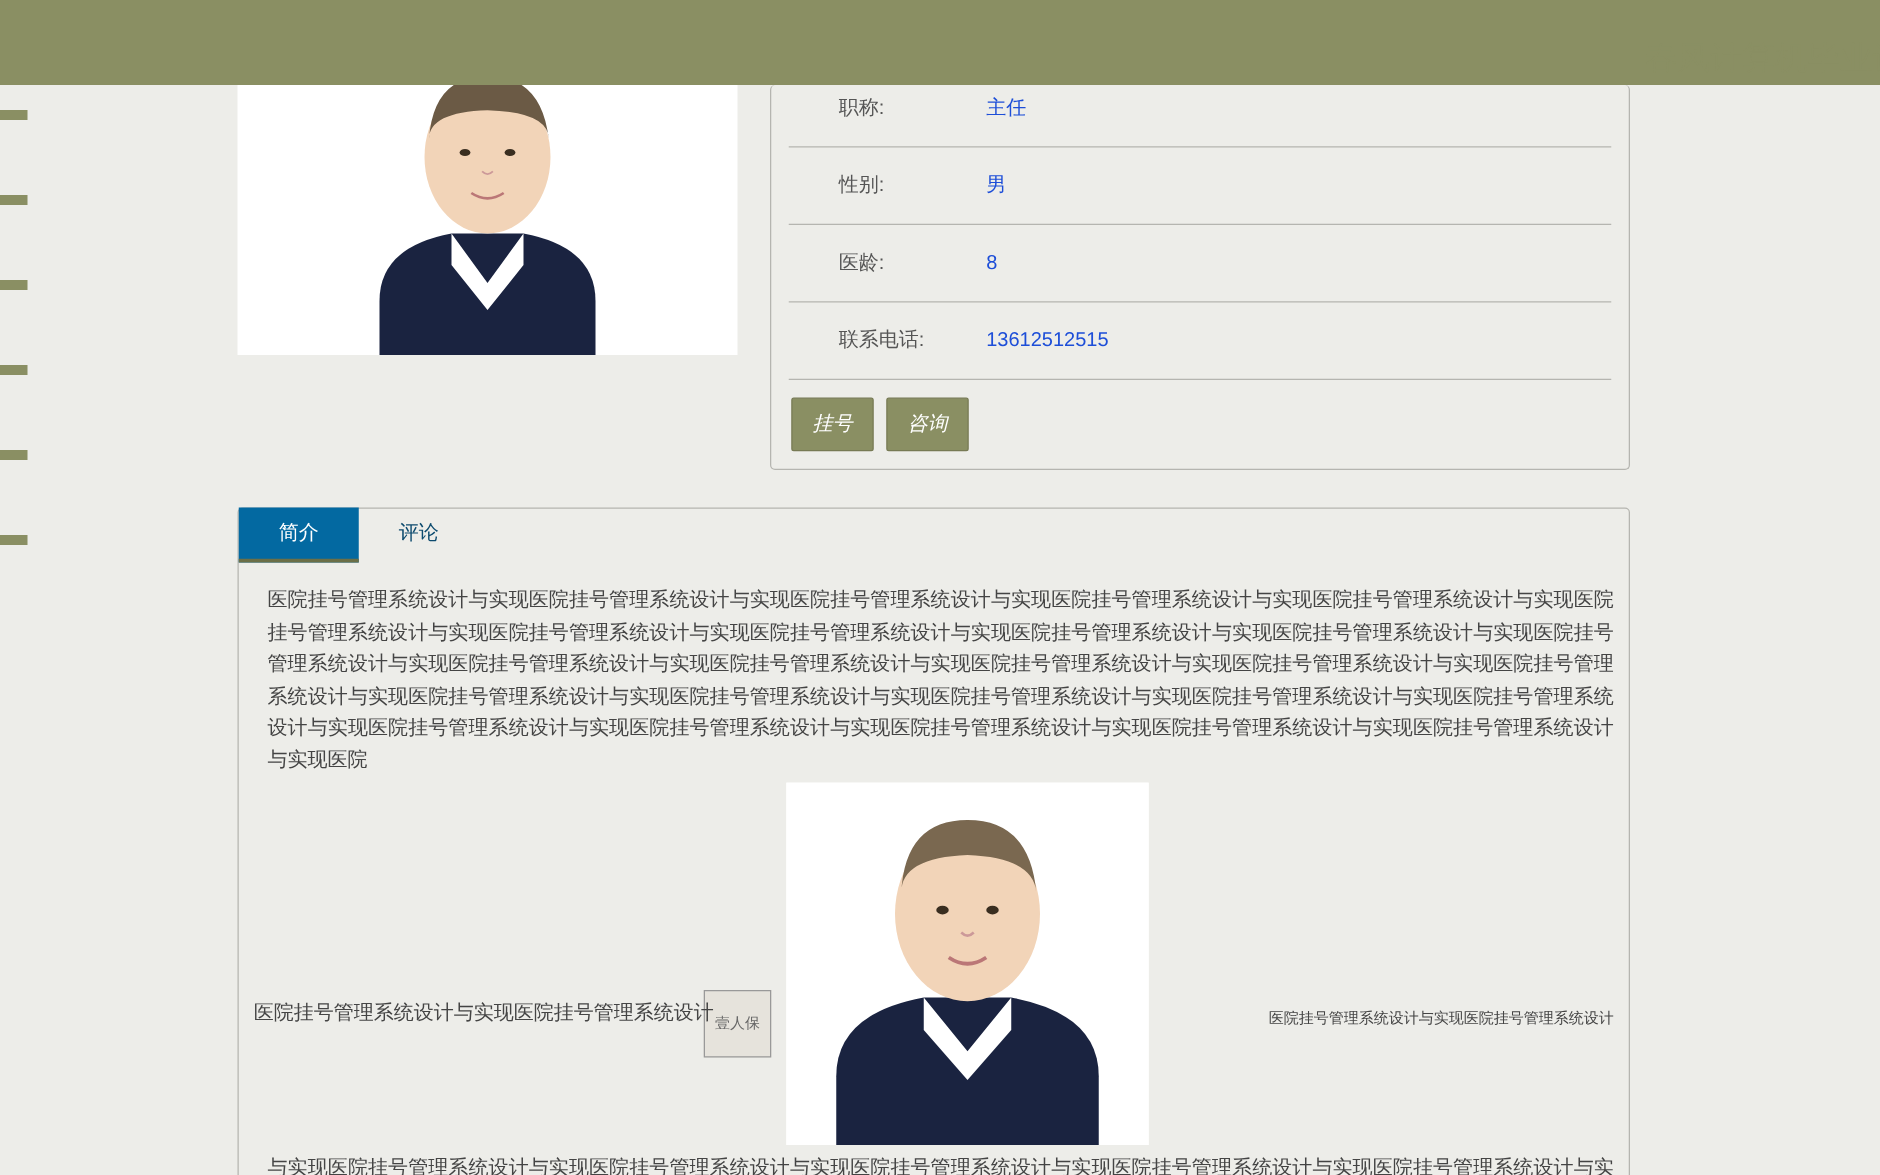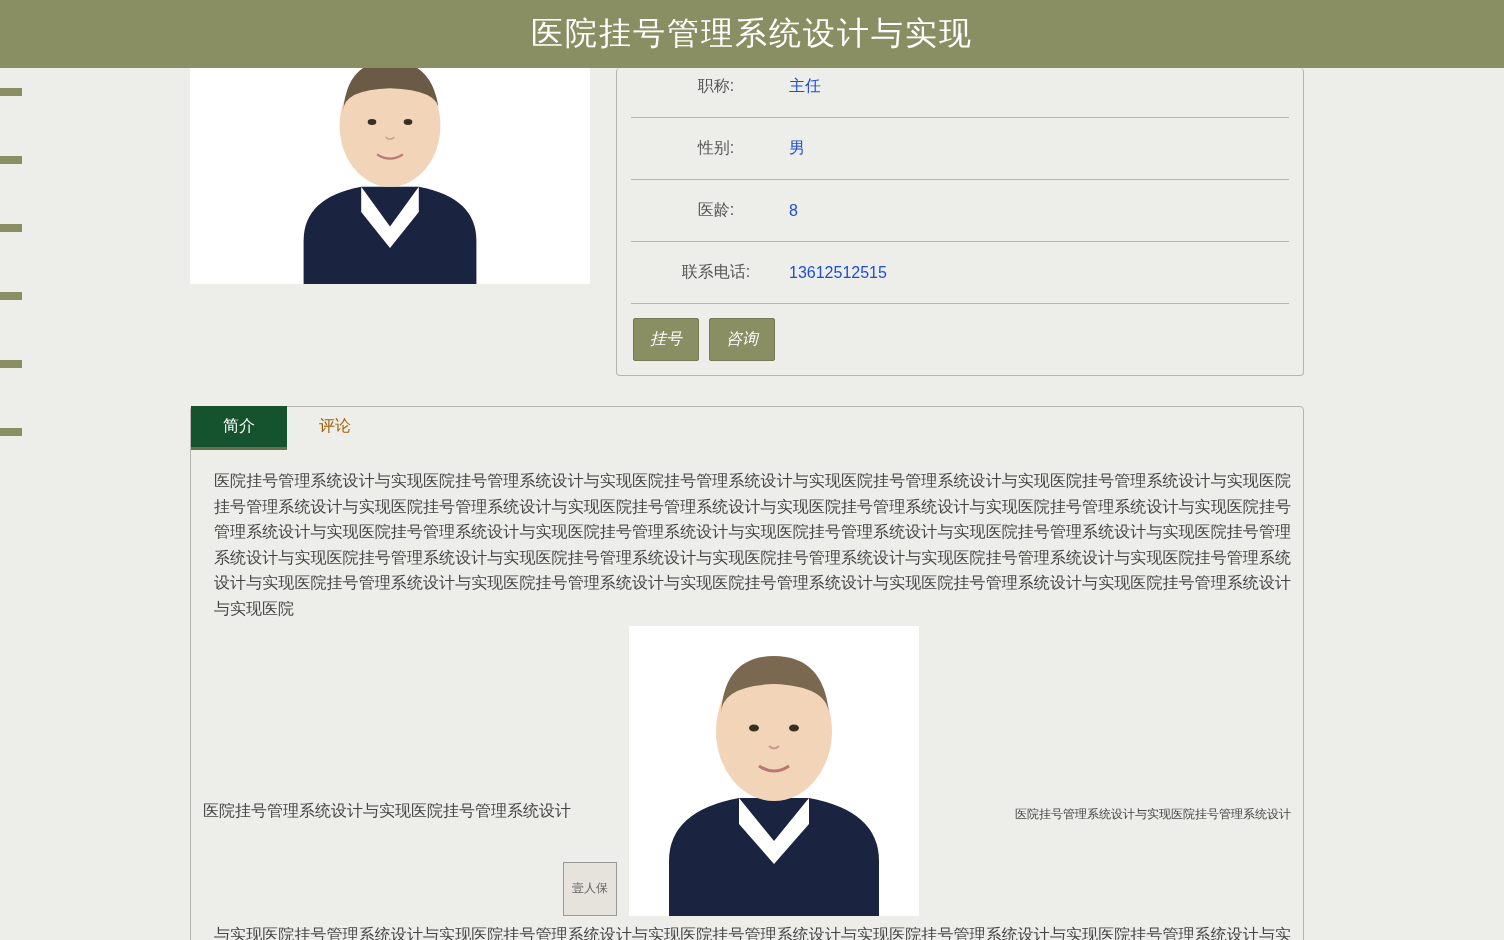--- a/index.html
+++ b/index.html
@@ -86,21 +86,21 @@
       display: flex;
       align-items: center;
       padding: 20px 40px;
       border-bottom: 1px solid #b5b5b0;
       font-size: 16px;
       color: #555;
     }
     .info-row:first-child { padding-top: 8px; }
     .info-label {
       width: 90px;
-      text-align: center;
+      text-align: left;
       margin-right: 28px;
     }
     .info-value { color: #1d4ed8; }
     .btn-row {
       padding: 14px 0 0 2px;
       display: flex;
       gap: 10px;
     }
     .btn {
       background: #8a8f63;
@@ -118,27 +118,27 @@
       border-radius: 4px;
       background: #edede9;
     }
     .tab-strip {
       display: flex;
       margin-top: -1px;
     }
     .tab {
       padding: 10px 32px;
       font-size: 16px;
-      color: #a16207;
+      color: #0c4a6e;
       cursor: pointer;
       border-bottom: 3px solid transparent;
     }
     .tab.active {
       color: #fff;
-      background: #14532d;
+      background: #0369a1;
       border-bottom: 3px solid #6b6f47;
     }
     .detail-content {
       padding: 18px 12px 10px 12px;
       font-size: 16px;
       color: #444;
       line-height: 1.6;
     }
     .para {
       text-align: justify;
@@ -156,20 +156,21 @@
       height: 54px;
       border: 1px solid #999;
       background: #e6e3dc;
       display: flex;
       flex-direction: column;
       align-items: center;
       justify-content: center;
       font-size: 12px;
       color: #666;
       margin-left: 360px;
+      margin-bottom: 70px;
       flex: 0 0 54px;
     }
     .inline-photo {
       width: 290px;
       height: 290px;
       background: #fff;
       flex: 0 0 290px;
       position: relative;
       overflow: hidden;
     }
@@ -191,21 +192,20 @@
     .bottom-para {
       margin-top: 6px;
     }
     
     .portrait-svg { width: 100%; height: 100%; display: block; }
   </style>
 </head>
 <body>
 
 <div class="header-bar">
-  <div class="header-title">医院挂号管理系统设计与实现</div>
   <div class="watermark">春风计算机毕业设</div>
 </div>
 
 <div class="left-rail">
   <div class="rail-tick"></div>
   <div class="rail-tick"></div>
   <div class="rail-tick"></div>
   <div class="rail-tick"></div>
   <div class="rail-tick"></div>
   <div class="rail-tick"></div>

